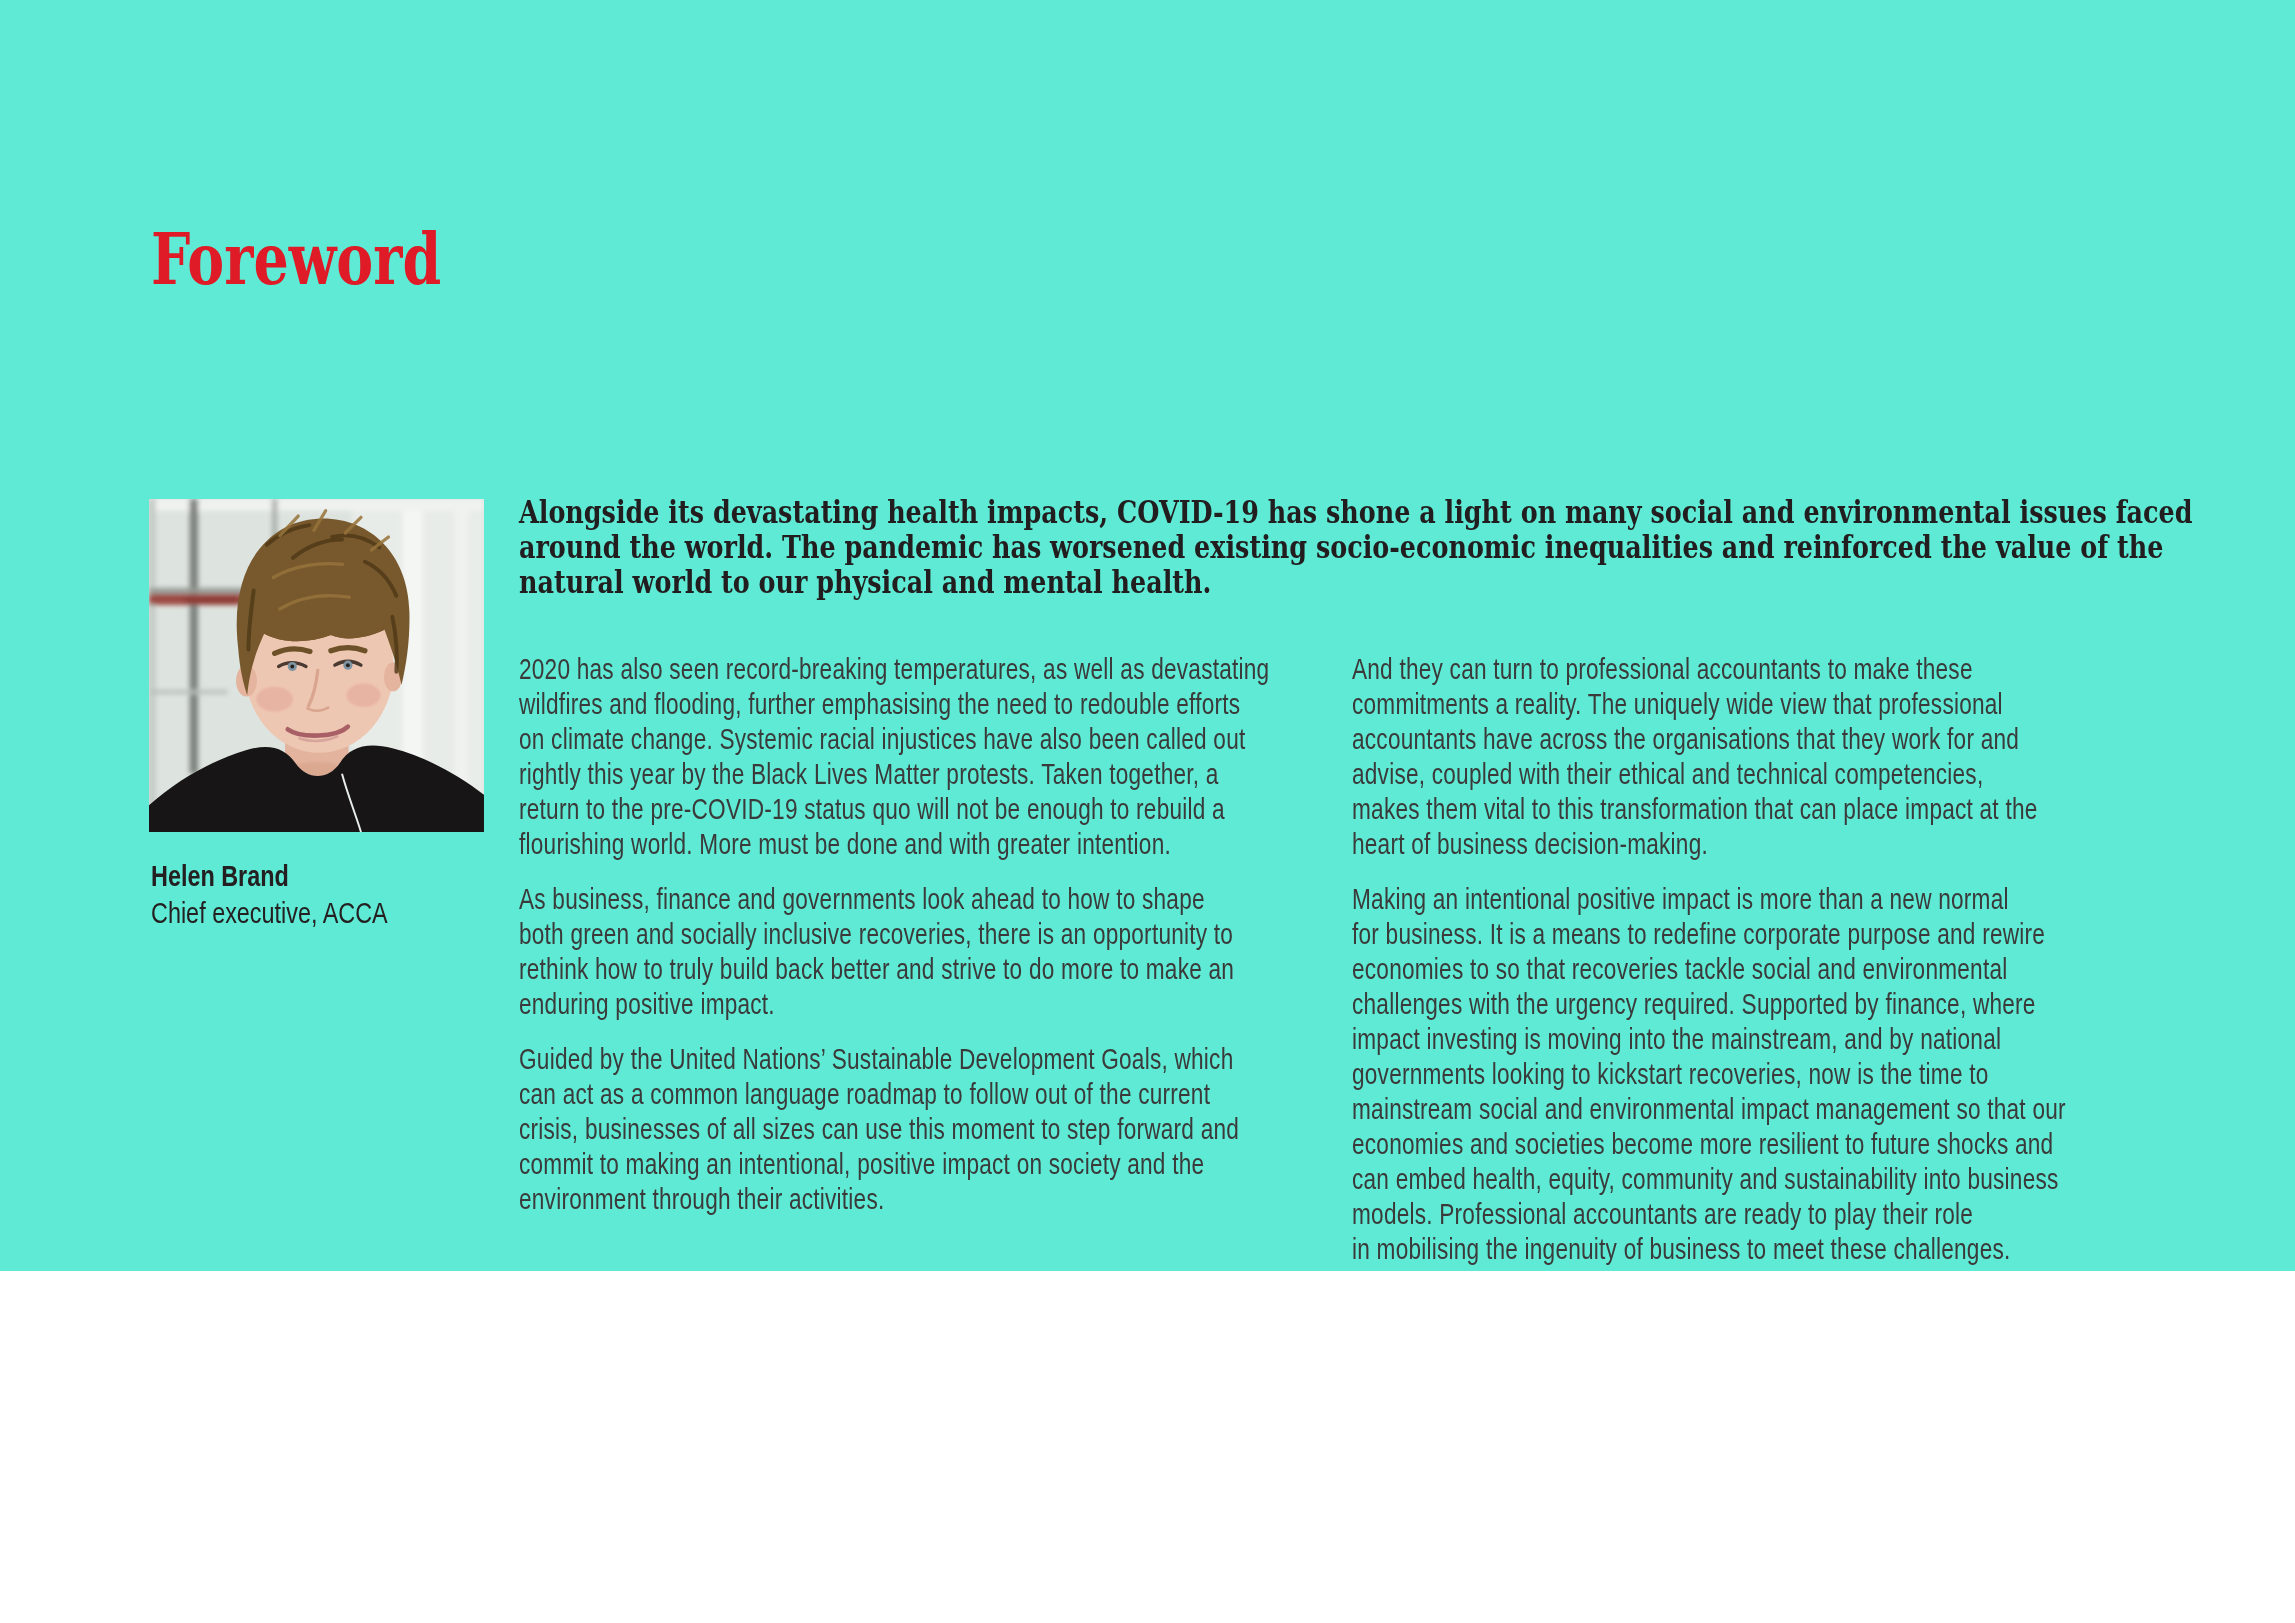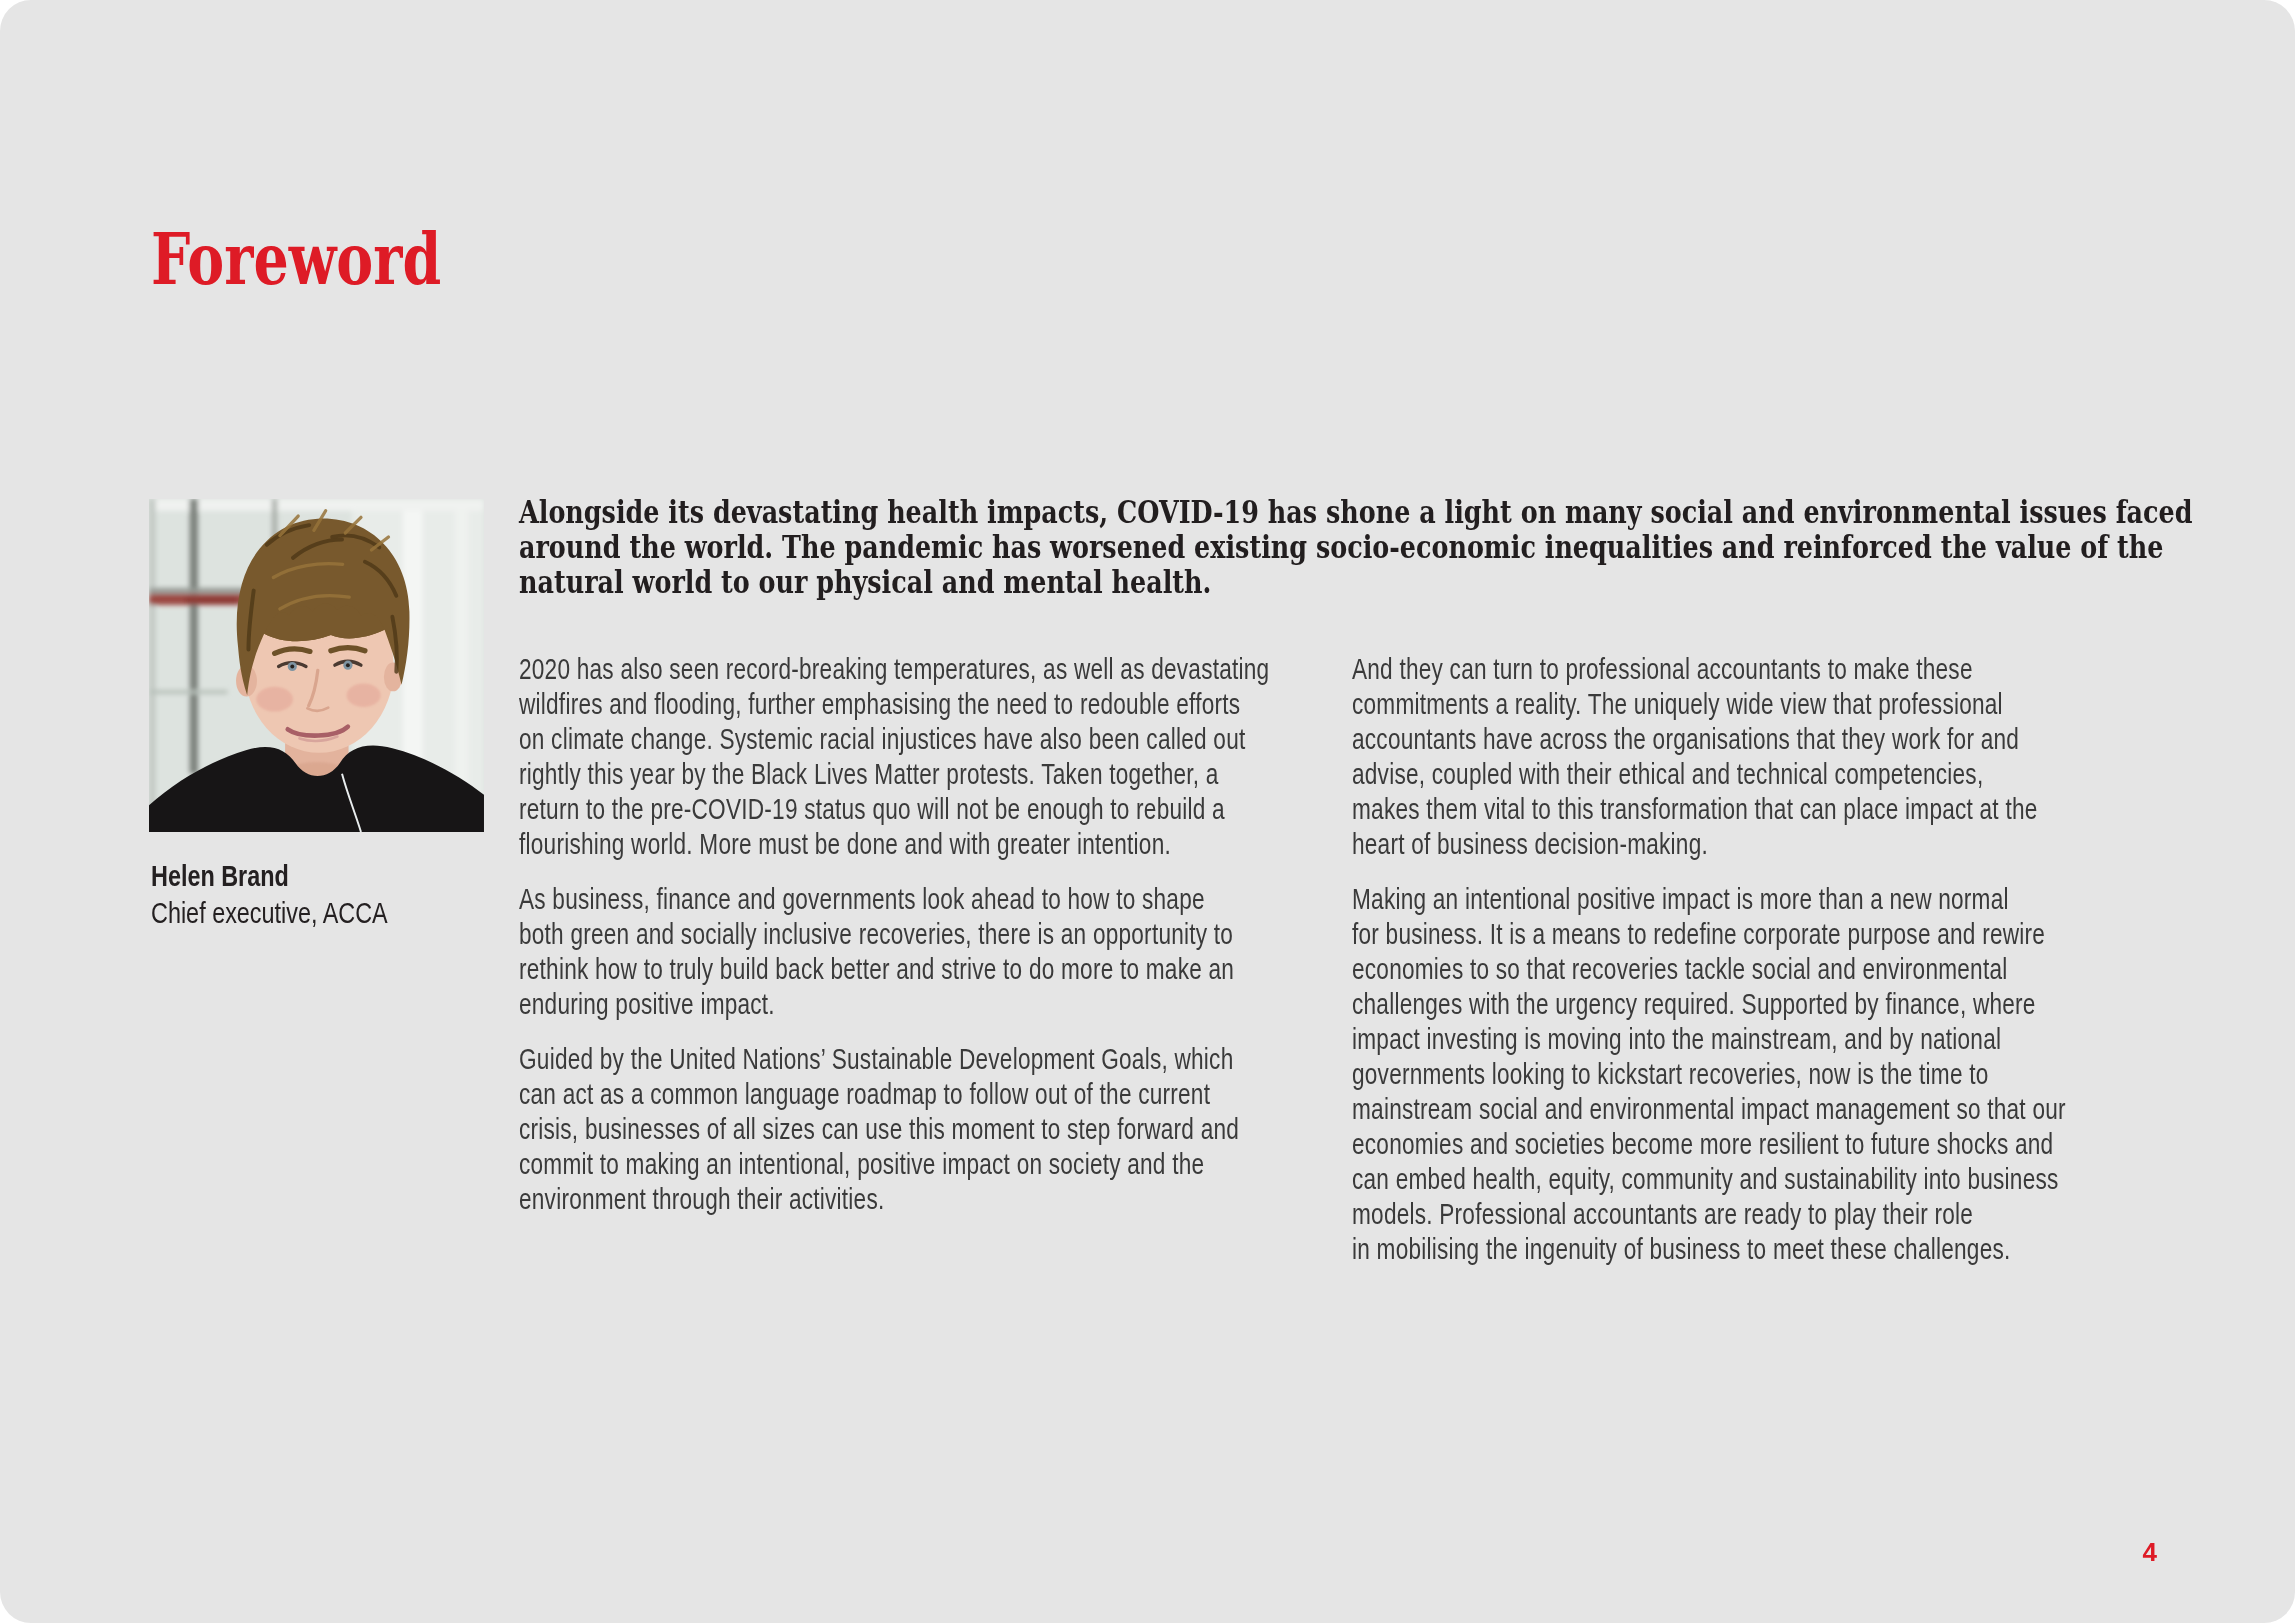--- a/index.html
+++ b/index.html
@@ -1,23 +1,22 @@
 <!DOCTYPE html>
 <html style="font-size:10.5px"><head>
 <meta charset="utf-8">
 <style>
   html,body{margin:0;padding:0;background:#ffffff;}
   .page{
     position:relative;
     width:2295px;
-    height:1623px;
-    background:#e5e5e5;
+    height:1271px;
+    background:#5eead4;
     overflow:hidden;
     font-family:"Liberation Sans",sans-serif;
-    border-radius:31px;
   }
   .page-title{
     position:absolute;
     left:151px;
     top:224px;
     margin:0;
     font-family:"DejaVu Serif",serif;
     font-weight:700;
     font-size:71px;
     line-height:71px;

